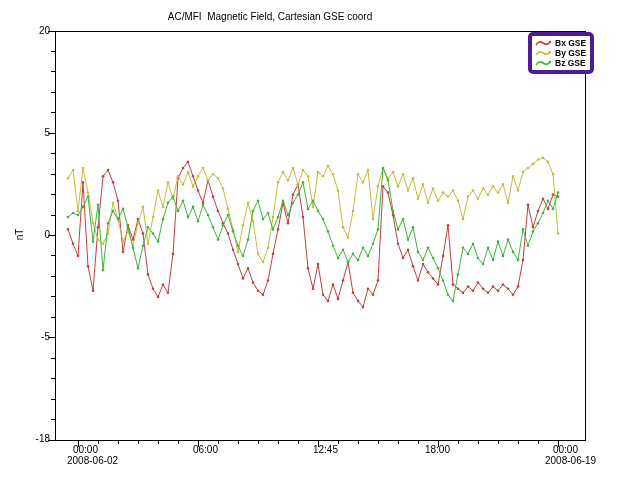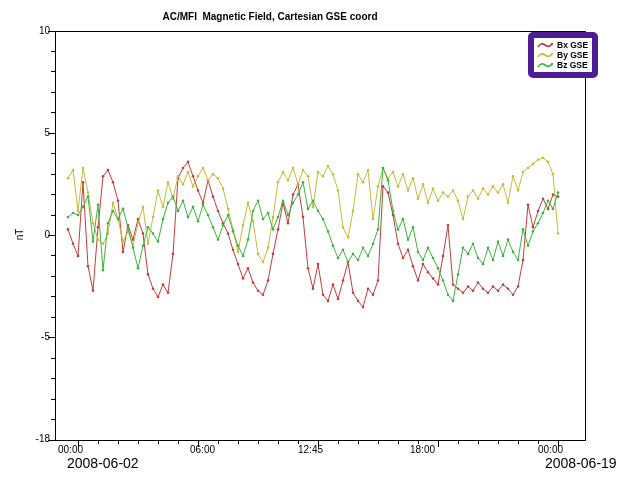--- a/index.html
+++ b/index.html
@@ -1,26 +1,26 @@
 <!DOCTYPE html>
 <html><head>
 <meta charset="utf-8">
 <style>
   html,body{margin:0;padding:0;background:#fff;}
   #screen{position:relative;width:640px;height:480px;background:#ffffff;overflow:hidden;
           font-family:"Liberation Sans","DejaVu Sans",sans-serif;color:#000;}
   #plot-svg{position:absolute;left:0;top:0;}
   .title{position:absolute;top:11px;left:0;width:540px;text-align:center;
-         font-size:10px;font-weight:bold;white-space:pre;}
+         font-size:10px;font-weight:normal;white-space:pre;}
   .ylab{position:absolute;left:18px;width:32px;text-align:right;font-size:10px;}
   .ylabel-rot{position:absolute;left:14px;top:229px;font-size:10px;
               transform:rotate(-90deg);transform-origin:center;}
-  .xlab{position:absolute;top:444px;width:40px;text-align:left;font-size:10px;}
-  .xdate{position:absolute;top:455px;font-size:14px;}
-  .legend{position:absolute;left:528px;top:32px;background:#fff;border:6px solid #4c1d95;
+  .xlab{position:absolute;top:444px;width:40px;text-align:right;font-size:10px;}
+  .xdate{position:absolute;top:455px;font-size:10px;}
+  .legend{position:absolute;left:528px;top:32px;background:#fff;border:4px solid #4c1d95;
           border-radius:5px;padding:2px 4px 2px 3px;}
   .legend-row{display:flex;align-items:center;gap:3px;height:10px;}
   .legend-row span{font-size:8.5px;font-weight:bold;white-space:pre;line-height:10px;}
   .legend-swatch{display:block;}
 </style>
 </head>
 <body>
 
 <div id="screen">
 
@@ -369,30 +369,30 @@
       <circle cx="523.0" cy="229.4" r="1.3" fill="#3eb43e"></circle>
       <circle cx="528.0" cy="245.7" r="1.3" fill="#3eb43e"></circle>
       <circle cx="533.0" cy="231.4" r="1.3" fill="#3eb43e"></circle>
       <circle cx="538.0" cy="223.2" r="1.3" fill="#3eb43e"></circle>
       <circle cx="543.0" cy="213.0" r="1.3" fill="#3eb43e"></circle>
       <circle cx="548.0" cy="200.7" r="1.3" fill="#3eb43e"></circle>
       <circle cx="553.0" cy="208.9" r="1.3" fill="#3eb43e"></circle>
       <circle cx="558.0" cy="192.6" r="1.3" fill="#3eb43e"></circle>
     </svg>
 
-  <div class="ylab" style="top:25px">10</div>
+  <div class="ylab" style="top:25px">20</div>
   <div class="ylab" style="top:127px">5</div>
   <div class="ylab" style="top:229px">0</div>
   <div class="ylab" style="top:331px">-5</div>
   <div class="ylab" style="top:433px">-18</div>
 
   <div class="ylabel-rot">nT</div>
 
   <div class="xlab" style="left:58px">00:00</div>
-  <div class="xlab" style="left:190px">06:00</div>
+  <div class="xlab" style="left:178px">06:00</div>
   <div class="xlab" style="left:298px">12:45</div>
   <div class="xlab" style="left:410px">18:00</div>
   <div class="xlab" style="left:538px">00:00</div>
 
   <div class="xdate" style="left:67px">2008-06-02</div>
   <div class="xdate" style="left:545px">2008-06-19</div>
 
   <div class="legend">
     <div class="legend-row">
       <svg class="legend-swatch" width="17" height="8">

